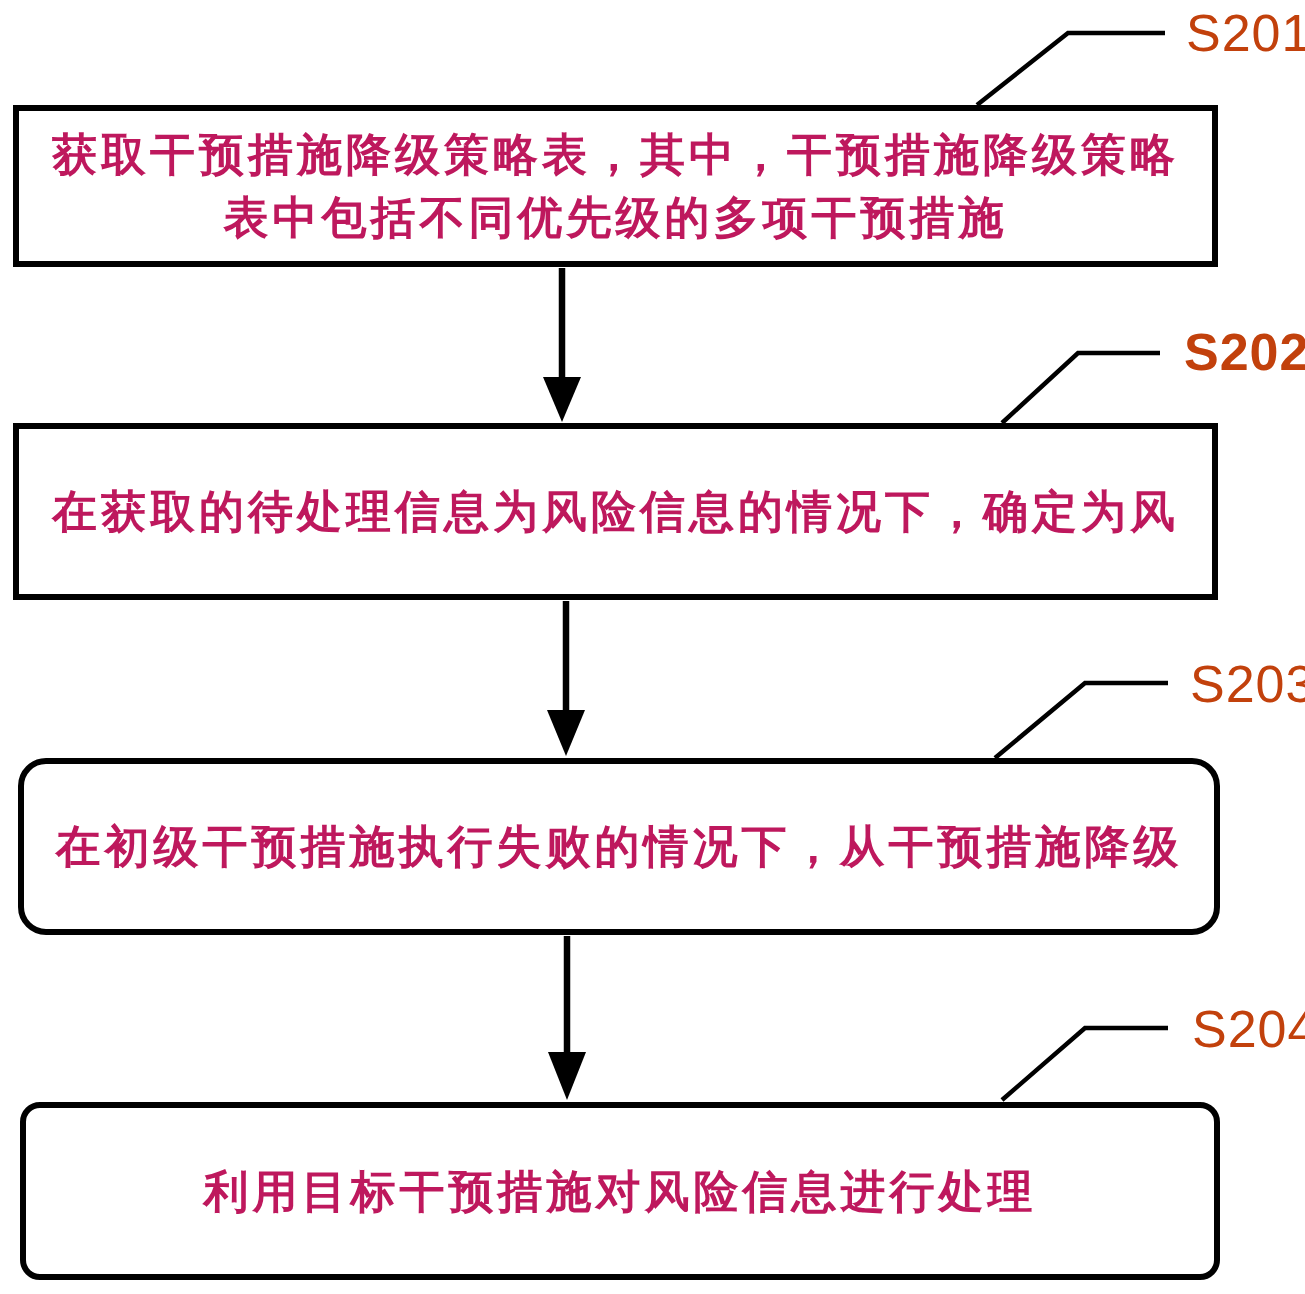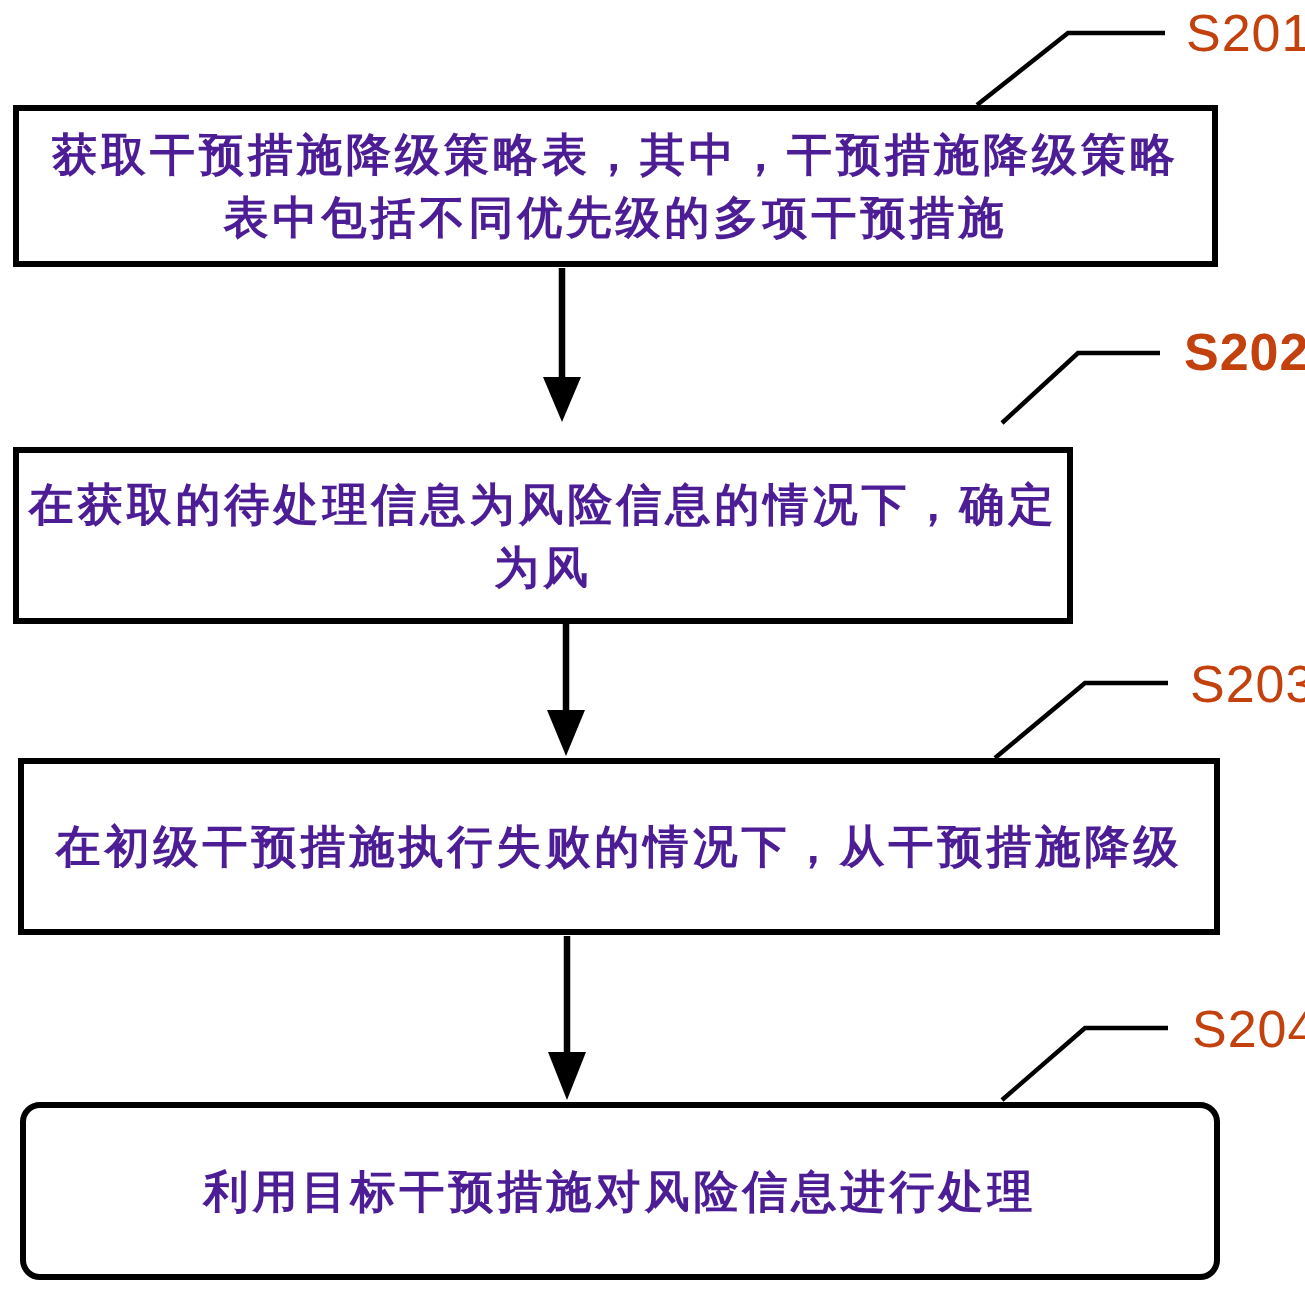--- a/index.html
+++ b/index.html
@@ -39,38 +39,38 @@
     .step-box {
       position: absolute;
       box-sizing: border-box;
       border: 6px solid #000000;
       background: #ffffff;
       display: flex;
       flex-direction: column;
       align-items: center;
       justify-content: center;
       text-align: center;
-      color: #4c1d95;
+      color: #be185d;
       font-weight: bold;
       font-size: 45px;
       letter-spacing: 4px;
       line-height: 63px;
     }
     .step-label {
       position: absolute;
       color: #c2410c;
       font-size: 52px;
       font-weight: normal;
       line-height: 1;
       letter-spacing: 1px;
       white-space: nowrap;
     }
     #box1 { left: 13px;  top: 105px;  width: 1205px; height: 162px; }
-    #box2 { left: 13px;  top: 423px;  width: 1060px; height: 177px; margin-top: 24px; }
-    #box3 { left: 18px;  top: 758px;  width: 1202px; height: 177px; }
+    #box2 { left: 13px;  top: 423px;  width: 1205px; height: 177px; }
+    #box3 { left: 18px;  top: 758px;  width: 1202px; height: 177px; border-radius: 28px; }
     #box4 { left: 20px;  top: 1102px; width: 1200px; height: 178px; border-radius: 20px; }
     #label1 { left: 1186px; top: 7px;    }
     #label2 { left: 1184px; top: 326px; font-weight: bold;  }
     #label3 { left: 1190px; top: 658px;  }
     #label4 { left: 1192px; top: 1003px; }
   </style>
 </head>
 <body>
 
 <div class="canvas">

